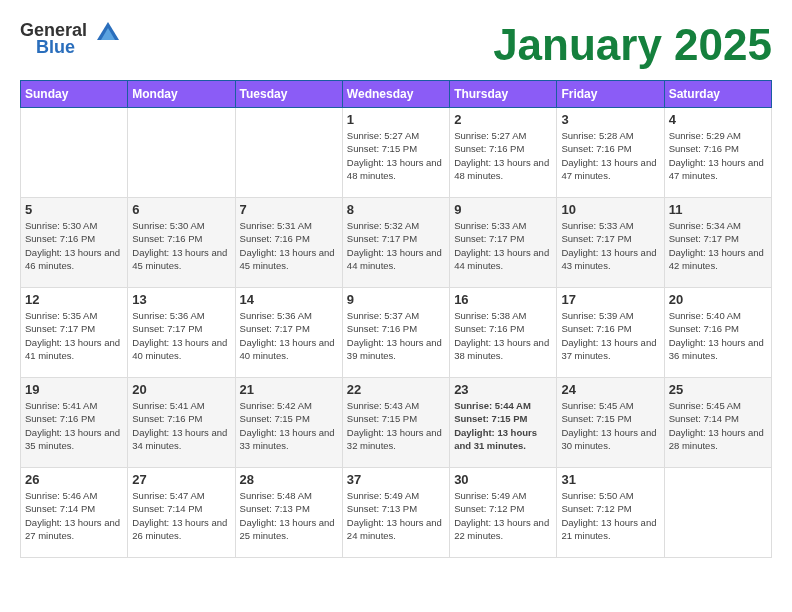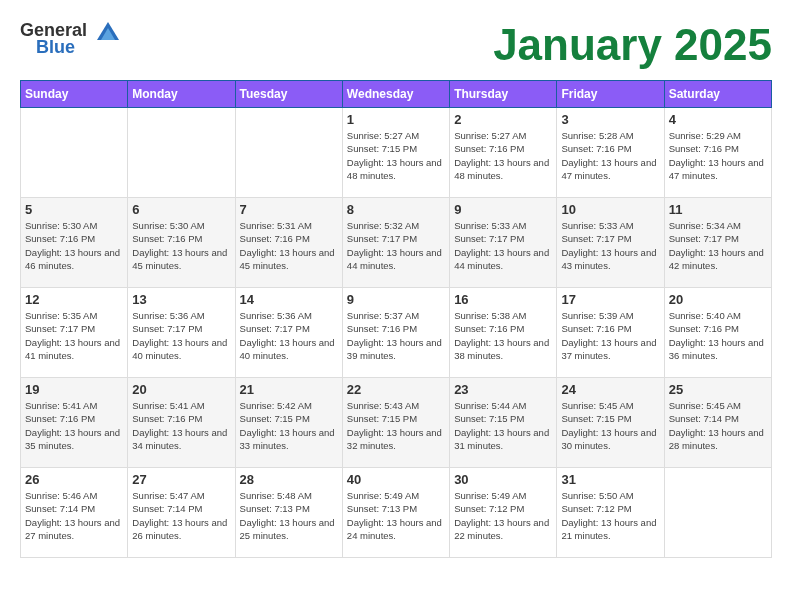--- a/index.html
+++ b/index.html
@@ -246,21 +246,21 @@
 Daylight: 13 hours and 33 minutes.</div>
         </td>
         <td>
           <div class="day-number">22</div>
           <div class="day-info" style="white-space: pre-line;">Sunrise: 5:43 AM
 Sunset: 7:15 PM
 Daylight: 13 hours and 32 minutes.</div>
         </td>
         <td>
           <div class="day-number">23</div>
-          <div class="day-info" style="white-space: pre-line;">Sunrise: 5:44 AM
+          <div class="day-info" style="white-space: pre-line; font-weight: bold;">Sunrise: 5:44 AM
 Sunset: 7:15 PM
 Daylight: 13 hours and 31 minutes.</div>
         </td>
         <td>
           <div class="day-number">24</div>
           <div class="day-info" style="white-space: pre-line;">Sunrise: 5:45 AM
 Sunset: 7:15 PM
 Daylight: 13 hours and 30 minutes.</div>
         </td>
         <td>
@@ -283,21 +283,21 @@
 Sunset: 7:14 PM
 Daylight: 13 hours and 26 minutes.</div>
         </td>
         <td>
           <div class="day-number">28</div>
           <div class="day-info" style="white-space: pre-line;">Sunrise: 5:48 AM
 Sunset: 7:13 PM
 Daylight: 13 hours and 25 minutes.</div>
         </td>
         <td>
-          <div class="day-number">40</div>
+          <div class="day-number">37</div>
           <div class="day-info" style="white-space: pre-line;">Sunrise: 5:49 AM
 Sunset: 7:13 PM
 Daylight: 13 hours and 24 minutes.</div>
         </td>
         <td>
           <div class="day-number">30</div>
           <div class="day-info" style="white-space: pre-line;">Sunrise: 5:49 AM
 Sunset: 7:12 PM
 Daylight: 13 hours and 22 minutes.</div>
         </td>

